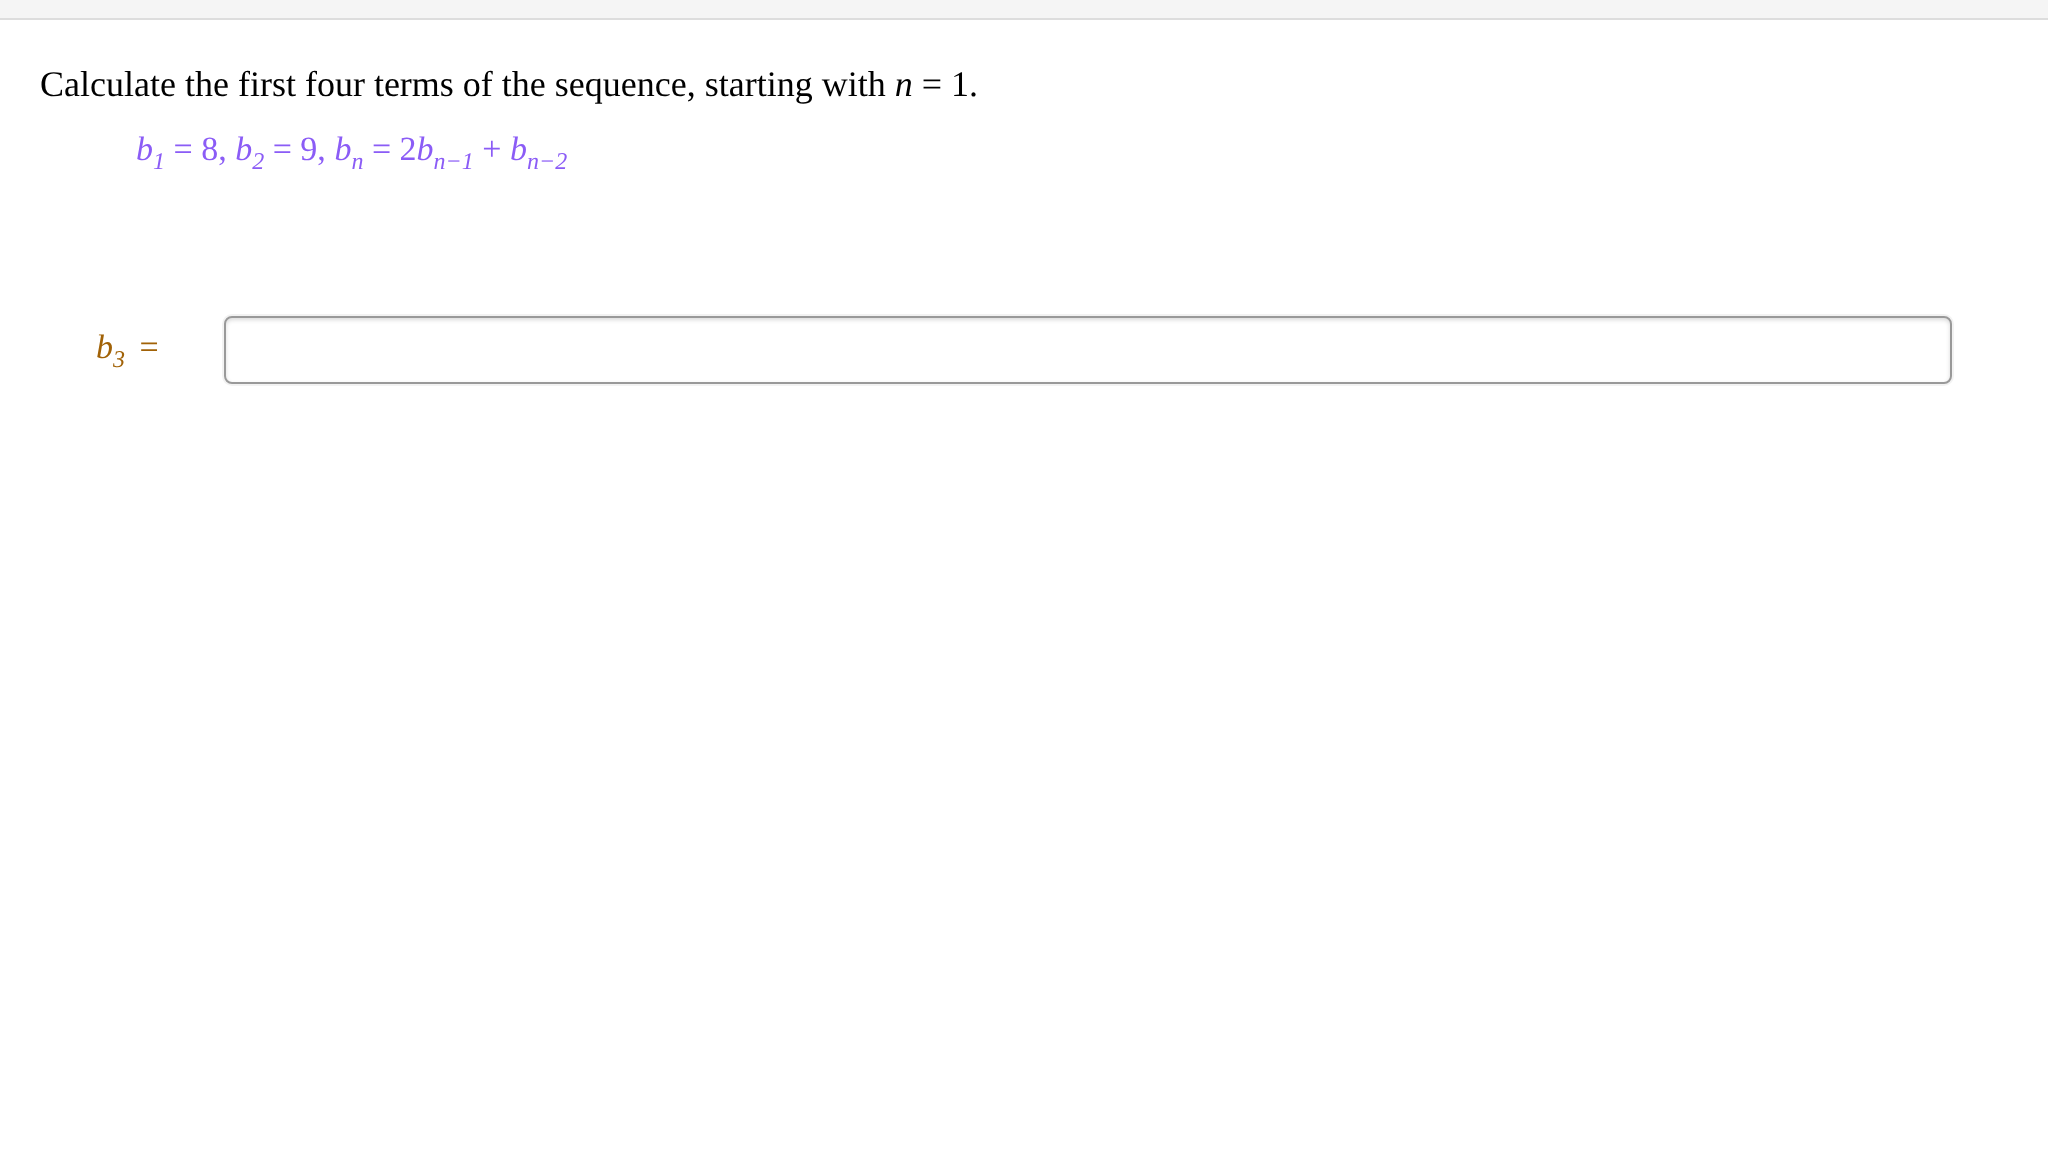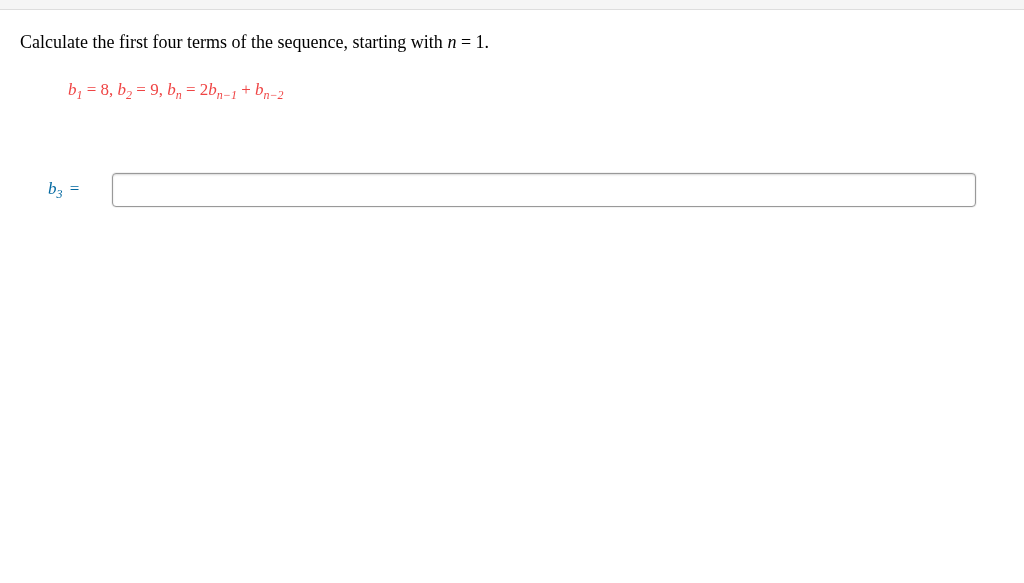--- a/index.html
+++ b/index.html
@@ -19,28 +19,28 @@
       height: 10px;
       background: #f5f5f5;
       border-bottom: 1px solid #ddd;
     }
     .content {
       padding: 22px 20px;
     }
     .instruction {
       font-size: 18px;
       color: #000;
-      margin-bottom: 27px;
+      margin-bottom: 12px;
     }
     .instruction .math-var {
       font-style: italic;
     }
     .formula {
       font-size: 17px;
-      color: #ef4444;
+      color: #8b5cf6;
       margin-left: 48px;
       margin-bottom: 70px;
       font-style: italic;
     }
     .formula .sub {
       font-size: 12px;
       vertical-align: sub;
       font-style: italic;
     }
     .formula .num {
@@ -48,21 +48,21 @@
     }
     .answer-row {
       display: flex;
       align-items: center;
       margin-bottom: 60px;
       padding-left: 28px;
     }
     .answer-label {
       font-size: 17px;
       font-style: italic;
-      color: #0369a1;
+      color: #a16207;
       margin-right: 20px;
       min-width: 44px;
       white-space: nowrap;
     }
     .answer-label .sub {
       font-size: 12px;
       vertical-align: sub;
     }
     .answer-label .eq {
       font-style: normal;

